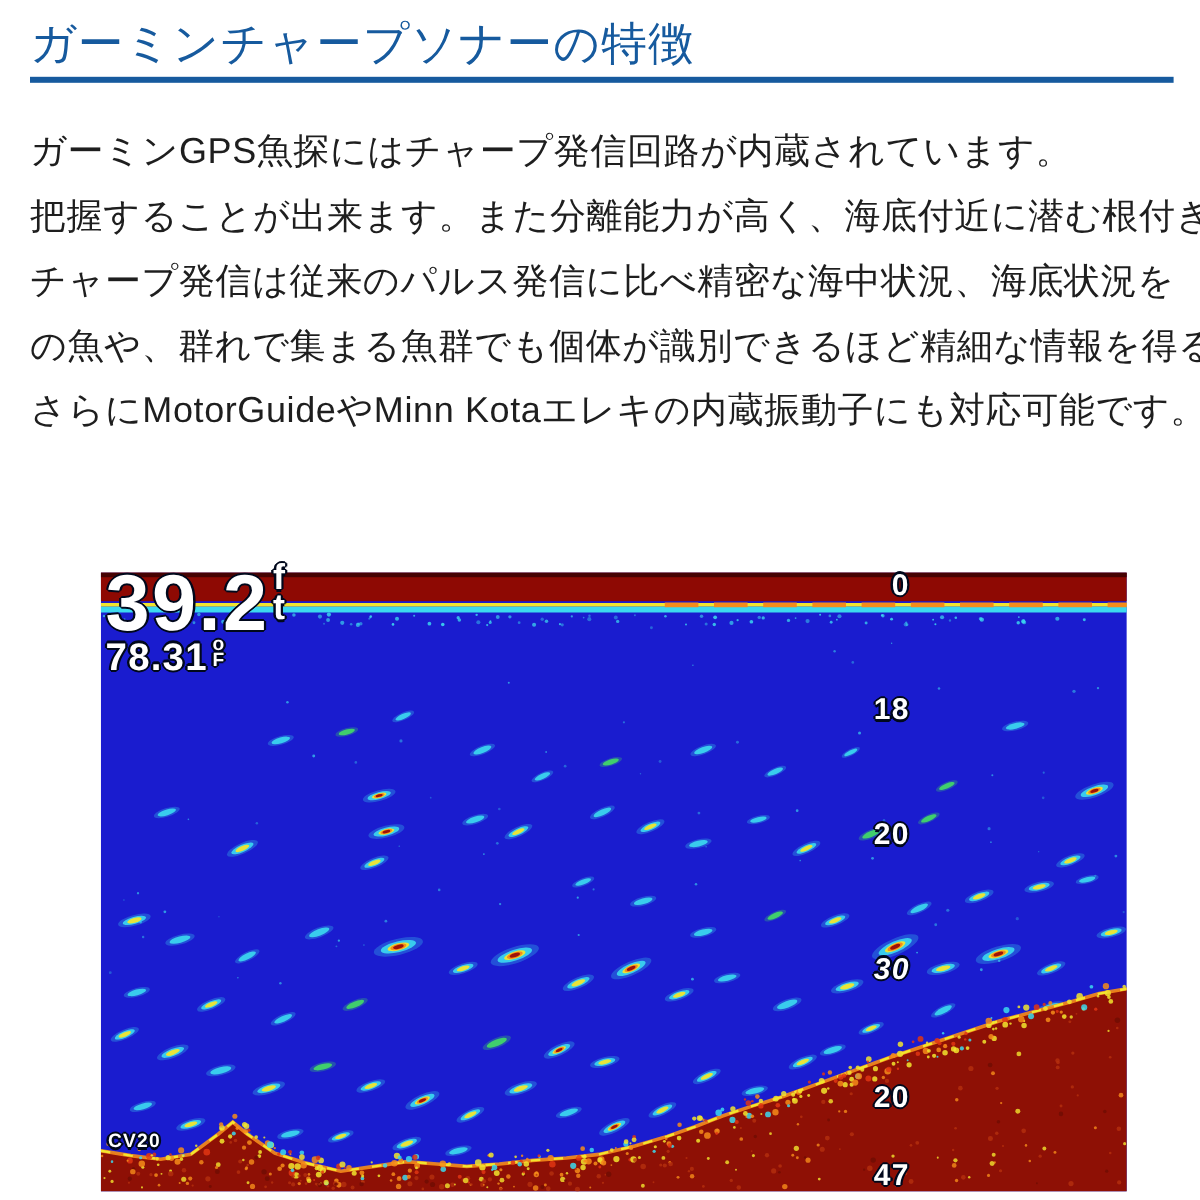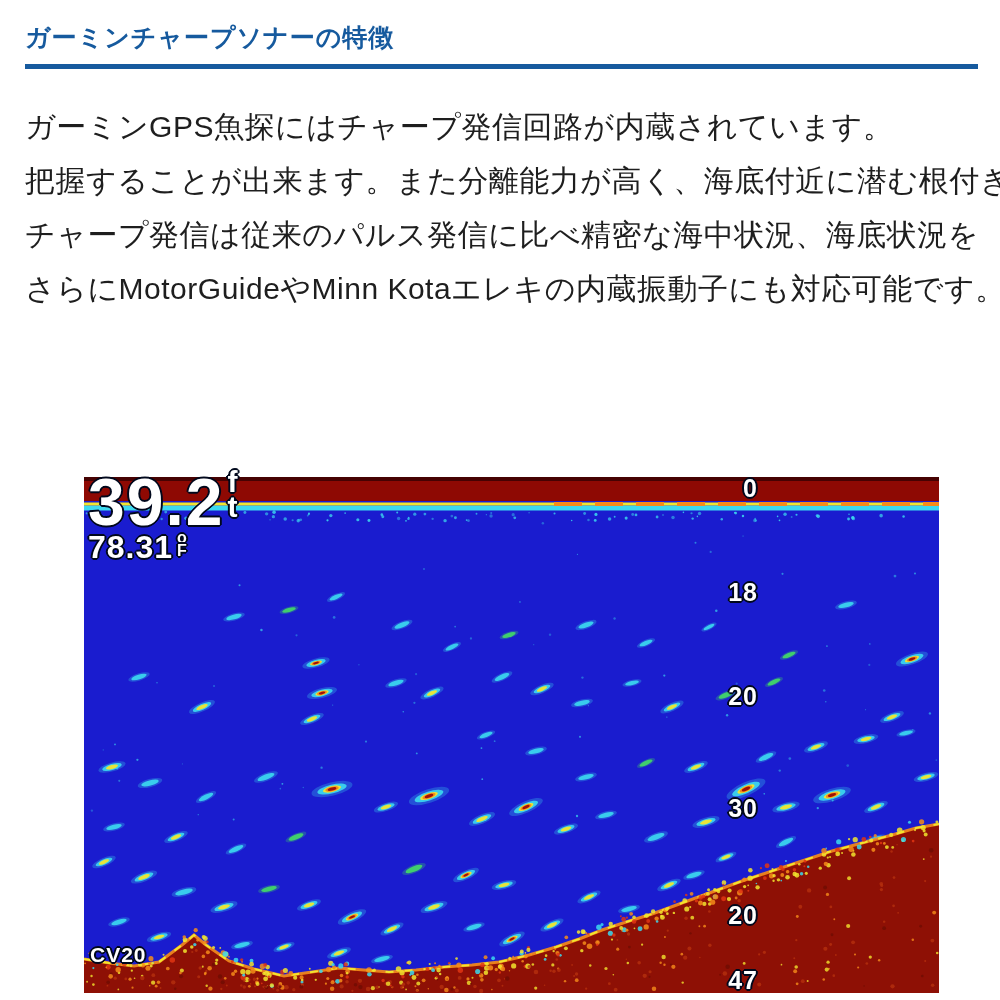--- a/index.html
+++ b/index.html
@@ -1,57 +1,58 @@
 <!DOCTYPE html>
 <html><head>
 <meta charset="utf-8">
 <style>
   html,body{margin:0;padding:0;background:#fff;}
   body{width:1000px;height:1000px;font-family:"Liberation Sans","DejaVu Sans",sans-serif;}
   .page{position:relative;width:1000px;height:1000px;background:#fff;overflow:hidden;}
 
   header{padding:14px 22px 0 25px;}
-  h1{margin:0;font-size:25px;line-height:46px;font-weight:bold;letter-spacing:1px;}
+  h1{margin:0;font-size:38px;line-height:46px;font-weight:normal;letter-spacing:1px;}
   .rule{height:5px;margin-top:4px;}
 
   main{padding:31px 22px 0 25px;font-size:30px;line-height:54px;color:#1e1e1e;letter-spacing:0.5px;}
   main .line{white-space:nowrap;}
 
   figure.sonar{position:absolute;left:72px;top:465px;width:678px;height:516px;margin:12px;}
   figure.sonar svg{position:absolute;left:0;top:0;display:block;}
 
   .overlay{position:absolute;color:#fff;font-weight:bold;}
   .outlined{text-shadow:-2px 0 #00081c,2px 0 #00081c,0 -2px #00081c,0 2px #00081c,
             -1px -1px #00081c,1px 1px #00081c,-1px 1px #00081c,1px -1px #00081c;}
   .readout{left:4px;top:-8px;display:flex;}
   .depth-num{font-size:66px;line-height:1;letter-spacing:2px;}
   .unit-stack{display:flex;flex-direction:column;align-items:flex-start;margin-left:3px;}
   .unit-stack span{font-size:30px;line-height:25px;}
   .temp{left:4px;top:54px;display:flex;}
   .temp-num{font-size:32px;line-height:1;letter-spacing:1px;}
   .unit-stack.small{margin-top:0;margin-left:4px;}
   .unit-stack.small span{font-size:16px;line-height:13px;}
-  .model{left:6px;top:466px;font-size:21px;line-height:1.1;letter-spacing:1px;text-align:center;}
+  .model{left:6px;top:466px;font-size:16px;line-height:1.1;letter-spacing:1px;text-align:center;}
   .freq{left:4px;top:491px;font-size:24px;line-height:1.1;letter-spacing:1px;}
   .scale-label{right:4px;font-size:25px;transform:translateY(-50%);letter-spacing:1px;}
 </style>
 </head>
 <body>
 
 <div class="page">
 
   <header>
     <h1 style="color: rgb(22, 90, 158);">ガーミンチャープソナーの特徴</h1>
     <div class="rule" style="background: rgb(22, 90, 158);"></div>
   </header>
 
   <main id="desc">
       <div class="line">ガーミンGPS魚探にはチャープ発信回路が内蔵されています。</div>
       <div class="line">把握することが出来ます。また分離能力が高く、海底付近に潜む根付き</div>
       <div class="line">チャープ発信は従来のパルス発信に比べ精密な海中状況、海底状況を</div>
+      <div class="line">の魚や、群れで集まる魚群でも個体が識別できるほど精細な情報を得る</div>
       <div class="line">さらにMotorGuideやMinn Kotaエレキの内蔵振動子にも対応可能です。</div>
     </main>
 
   <figure class="sonar" id="sonar-fig">
     <svg id="sonar-svg" width="855" height="516" viewBox="0 0 855 516">
         <rect x="0" y="0" width="855" height="516" fill="#1a1ccf"></rect>
         <circle cx="458.8478806614876" cy="46.20273646898568" r="1.2305032036500052" fill="#3cd9ef" opacity="0.38683566292747856"></circle>
         <circle cx="498.43638334656134" cy="200.56681856978685" r="1.1759760418208316" fill="#3cd9ef" opacity="0.4245150486938655"></circle>
         <circle cx="611.4937636256218" cy="65.72908531408757" r="1.004749846784398" fill="#3cd9ef" opacity="0.5400527352467179"></circle>
         <circle cx="212.52614666707814" cy="158.33688183221966" r="1.0981577734230088" fill="#3cd9ef" opacity="0.3848846275359392"></circle>
@@ -1207,18 +1208,18 @@
       <span class="unit-stack small">
         <span class="outlined">o</span>
         <span class="outlined">F</span>
       </span>
     </div>
 
     <div class="overlay model outlined">CV20</div>
   <div class="overlay scale-label outlined" style="top: 11px;">0</div>
       <div class="overlay scale-label outlined" style="top: 115px;">18</div>
       <div class="overlay scale-label outlined" style="top: 219px;">20</div>
-      <div class="overlay scale-label outlined" style="top: 331px;">30</div>
+      <div class="overlay scale-label outlined" style="top: 331px; font-style: italic;">30</div>
       <div class="overlay scale-label outlined" style="top: 438px;">20</div>
       <div class="overlay scale-label outlined" style="top: 503px;">47</div>
     </figure>
 
 </div>
 
 </body></html>

